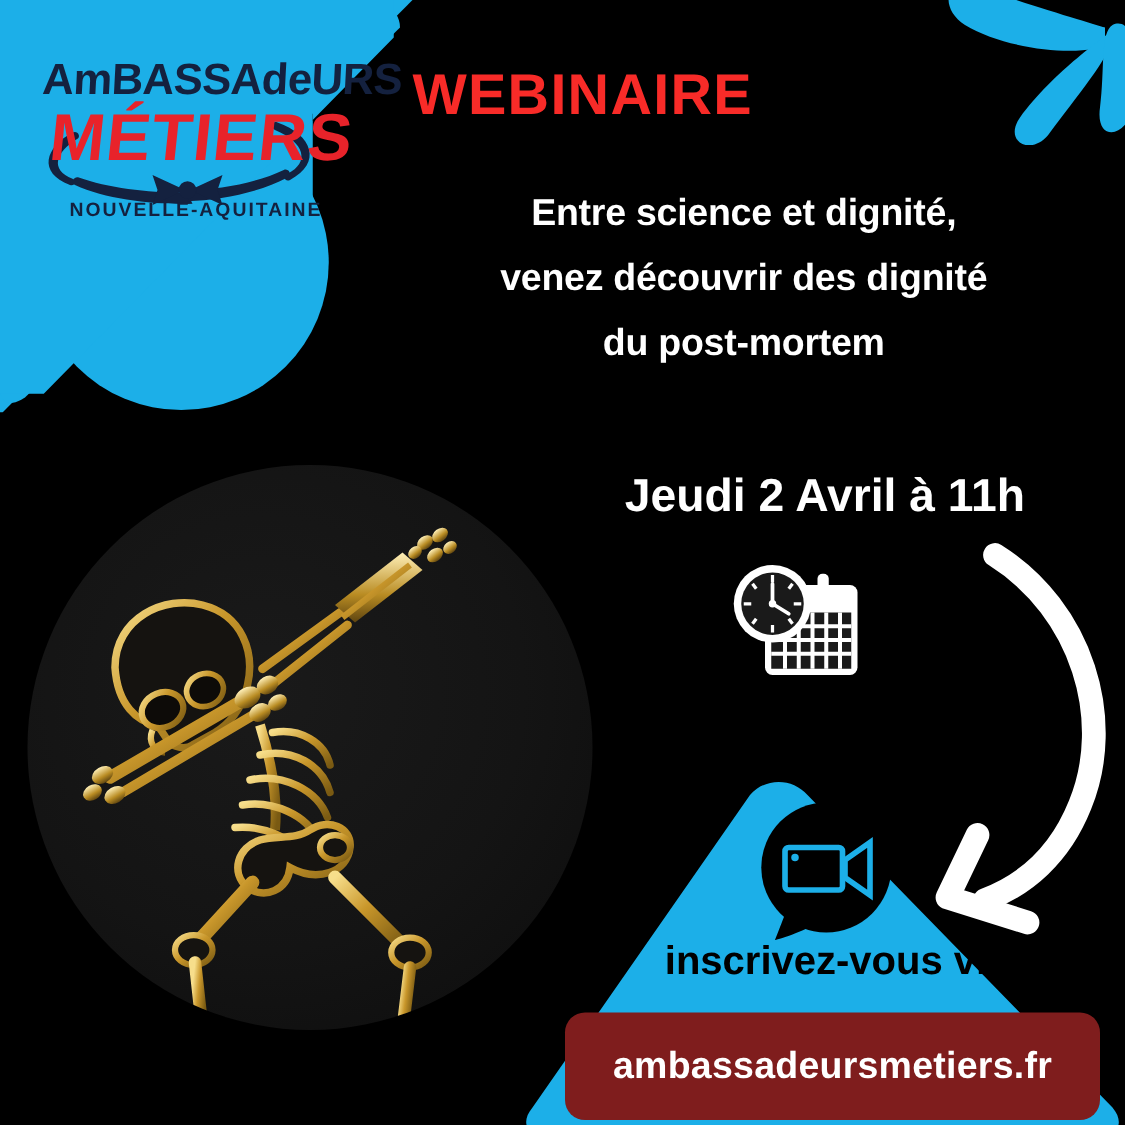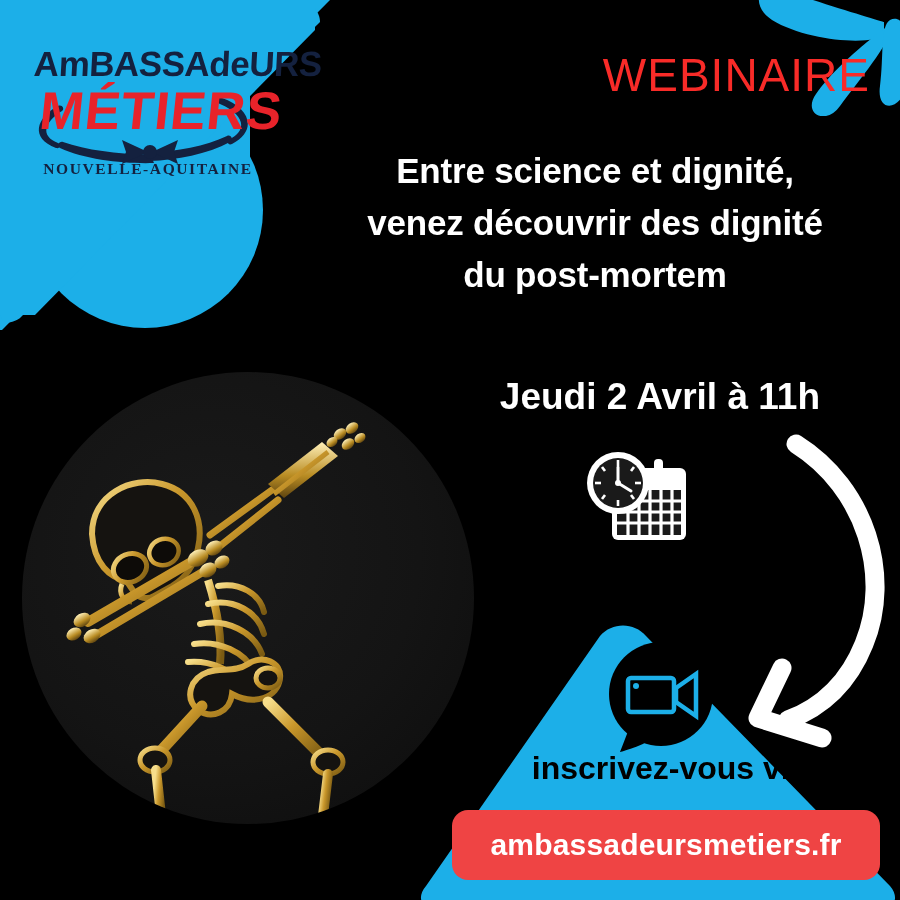--- a/index.html
+++ b/index.html
@@ -40,47 +40,46 @@
     position:absolute; left:14px; top:42px;
     font-size:53px; font-weight:bold;
     color:#E8232A;
     letter-spacing:1px;
     transform:skewX(-6deg);
     white-space:nowrap;
   }
   .logo-l3{
     position:absolute; left:12px; top:122px;
     width:220px;
-    text-align:center;
+    text-align:right;
     font-size:15.5px; font-weight:bold;
     color:#14213F;
     letter-spacing:1.6px;
     white-space:nowrap;
-    font-family:Liberation Serif, serif;
   }
   .logo-svg{position:absolute;left:0;top:0;}
 
   
   .webinaire{
     position:absolute;
     left:330px; top:48px;
     width:540px;
-    text-align:right;
+    text-align:left;
     font-size:46px;
-    font-weight:normal;
+    font-weight:bold;
     color:#F82B28;
     letter-spacing:1px;
     white-space:nowrap;
   }
   .headline{
     position:absolute;
     left:290px; top:145px;
     width:610px;
     text-align:center;
-    font-size:35px;
+    font-size:30px;
     line-height:52px;
     font-weight:bold;
     color:#FFFFFF;
     letter-spacing:-0.2px;
   }
   .headline span{display:block;white-space:nowrap;}
 
   .datetext{
     position:absolute;
     left:420px; top:376px;
@@ -140,22 +139,22 @@
     font-size:32px;
     font-weight:bold;
     color:#000000;
     white-space:nowrap;
   }
 
   
   .url-btn{
     position:absolute;
     left:452px; top:810px;
-    width:428px; height:70px;
-    background:#ef4444;
+    width:428px; height:86px;
+    background:#7f1d1d;
     border-radius:16px;
     display:flex;align-items:center;justify-content:center;
   }
   .url-btn-label{
     font-size:30px;
     font-weight:bold;
     color:#FFFFFF;
     letter-spacing:0.2px;
     white-space:nowrap;
   }

